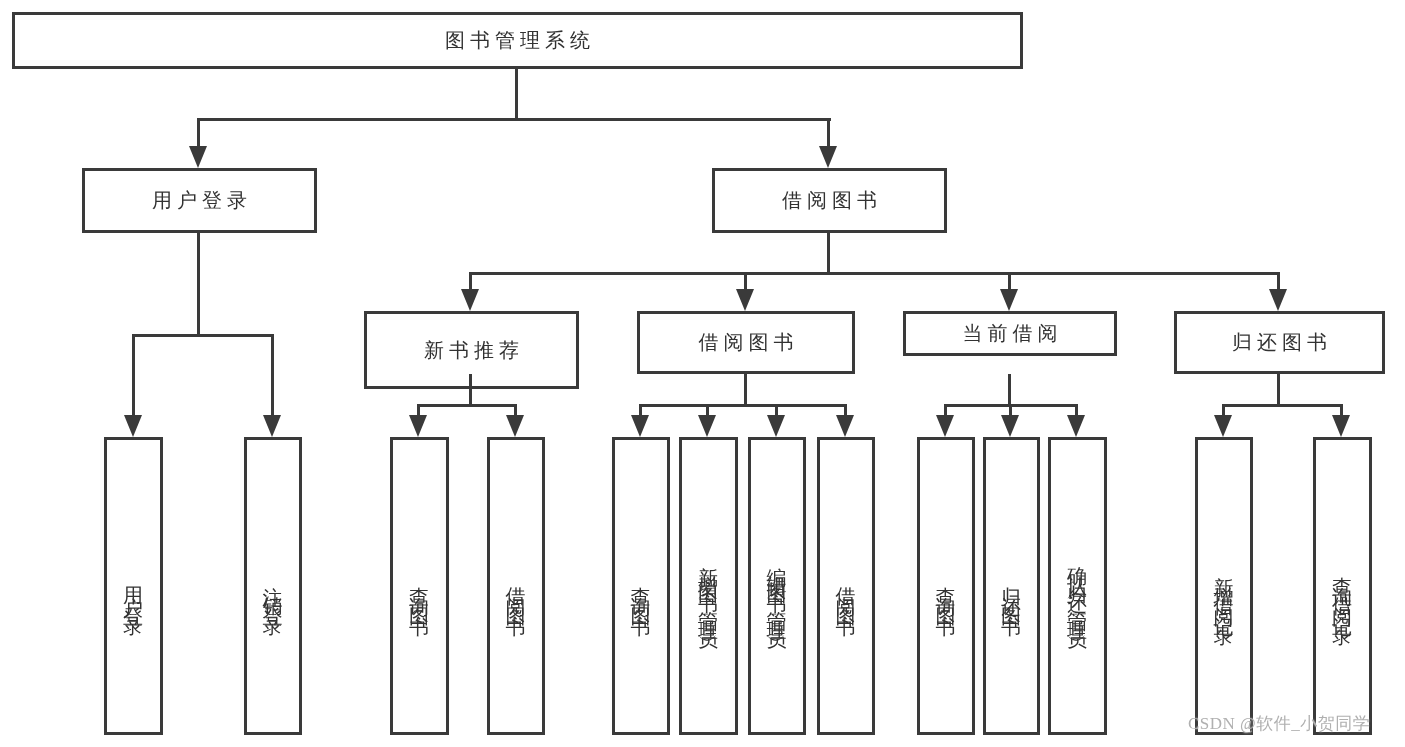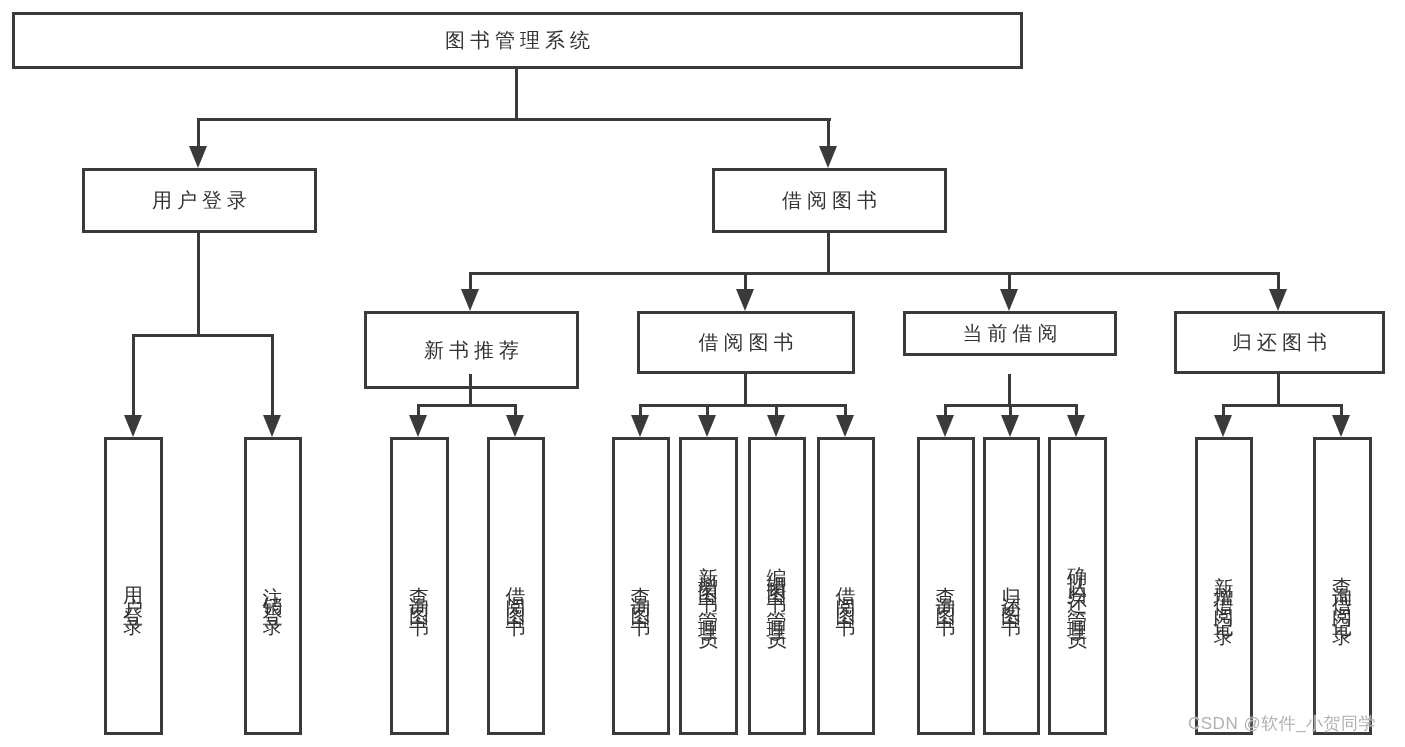--- a/index.html
+++ b/index.html
@@ -53,20 +53,21 @@
   .watermark {
     position: absolute;
     left: 1188px;
     top: 712px;
     font-size: 17px;
     letter-spacing: 0.5px;
     color: #b0b0b0;
     text-shadow: 0 0 2px rgba(255,255,255,0.9);
     white-space: nowrap;
     z-index: 5;
+    font-family: Liberation Serif, serif;
   }
 </style>
 </head>
 <body>
 
 <div class="canvas">
 
   <div class="box" style="left:12px;top:12px;width:1011px;height:57px">
     <span class="hlabel">图书管理系统</span>
   </div>

